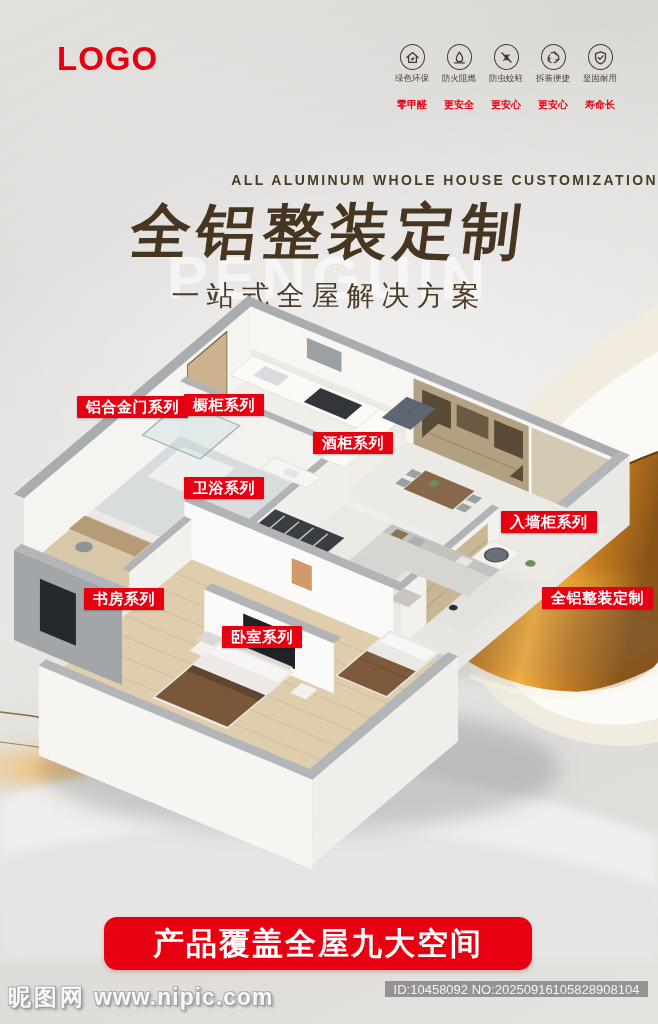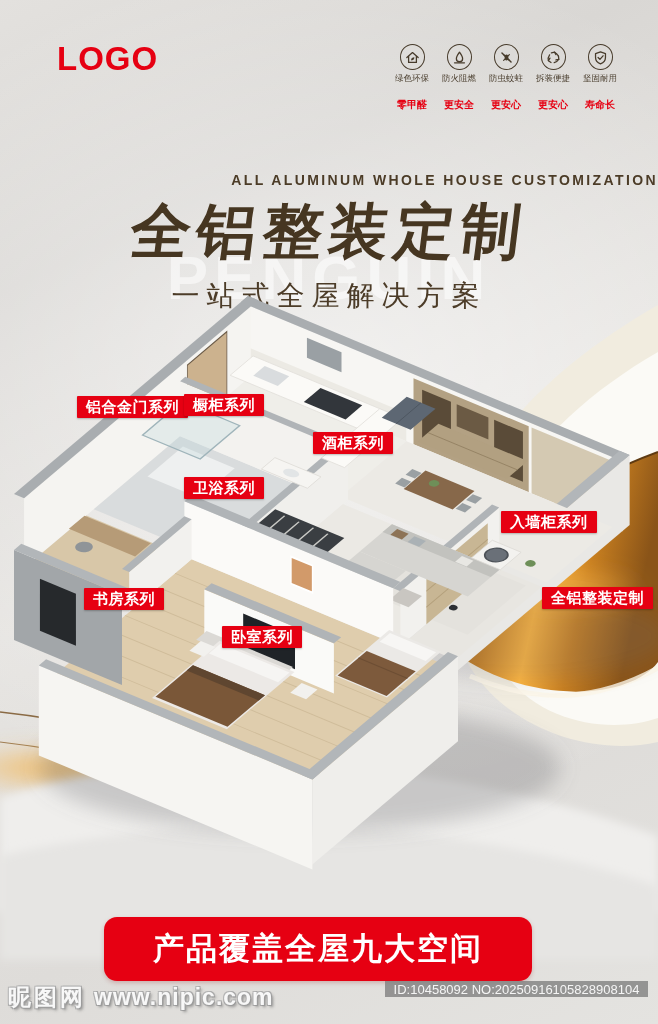--- a/index.html
+++ b/index.html
@@ -42,21 +42,21 @@
   .scene-svg { position:absolute; left:0; top:0; z-index:3; }
   
   .rlabel {
     position:absolute; z-index:5; background:#e60012; color:#fff;
     font-size:15px; font-weight:bold; line-height:1; padding:3px 9px 4px;
     white-space:nowrap; border-radius:1px; letter-spacing:0.5px;
     box-shadow:0 1px 2px rgba(0,0,0,0.25);
   }
   
   .banner {
-    position:absolute; left:104px; top:917px; width:428px; height:64px; z-index:6;
+    position:absolute; left:104px; top:917px; width:428px; height:53px; z-index:6;
     background:#e60012; border-radius:13px; display:flex; align-items:center; justify-content:center;
     color:#fff; font-size:31px; font-weight:bold; letter-spacing:2px;
     box-shadow:0 2px 4px rgba(150,30,30,0.25);
   }
   
   .nipic {
     position:absolute; left:8px; top:982px; z-index:7;
     font-size:23px; font-weight:bold; color:rgba(255,255,255,0.92); letter-spacing:1px;
     text-shadow:1px 1px 0 #9b9b9b, -1px -1px 0 #b5b5b5, 1px -1px 0 #a8a8a8, -1px 1px 0 #a8a8a8, 2px 2px 3px rgba(90,90,90,0.6);
   }

